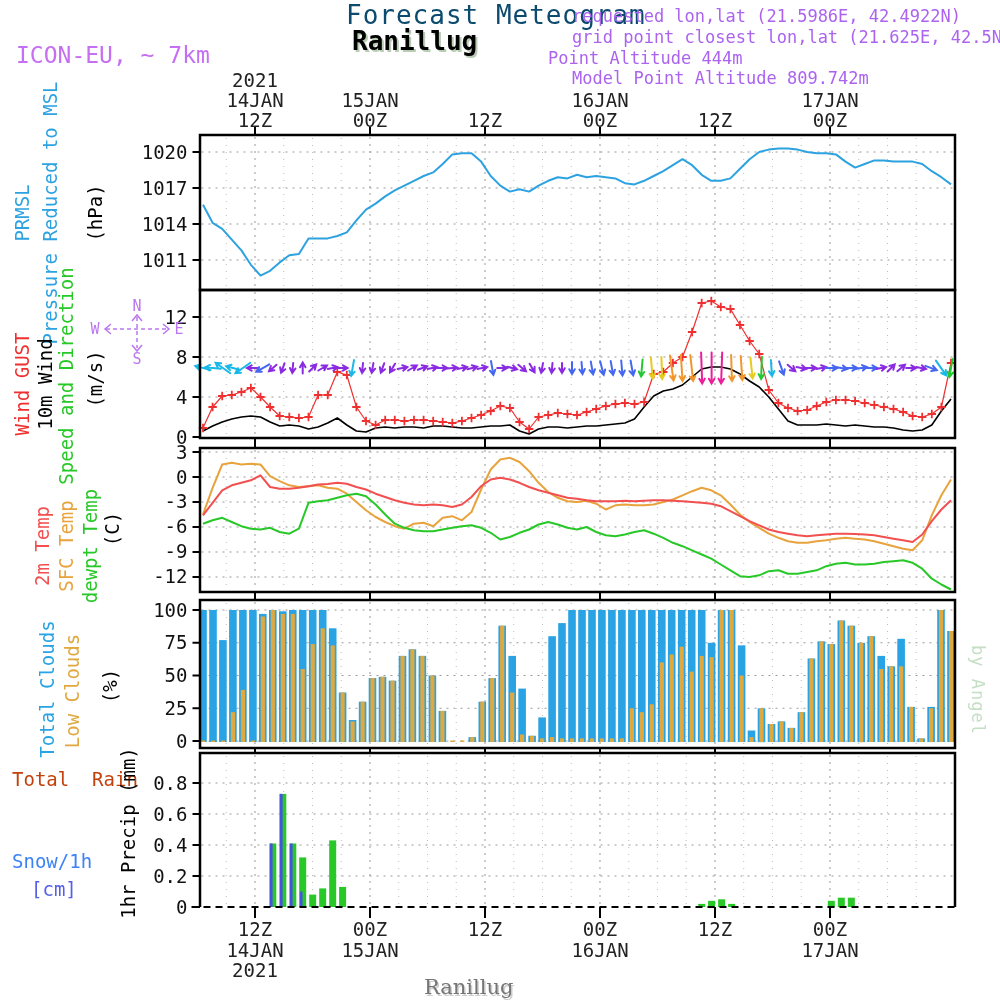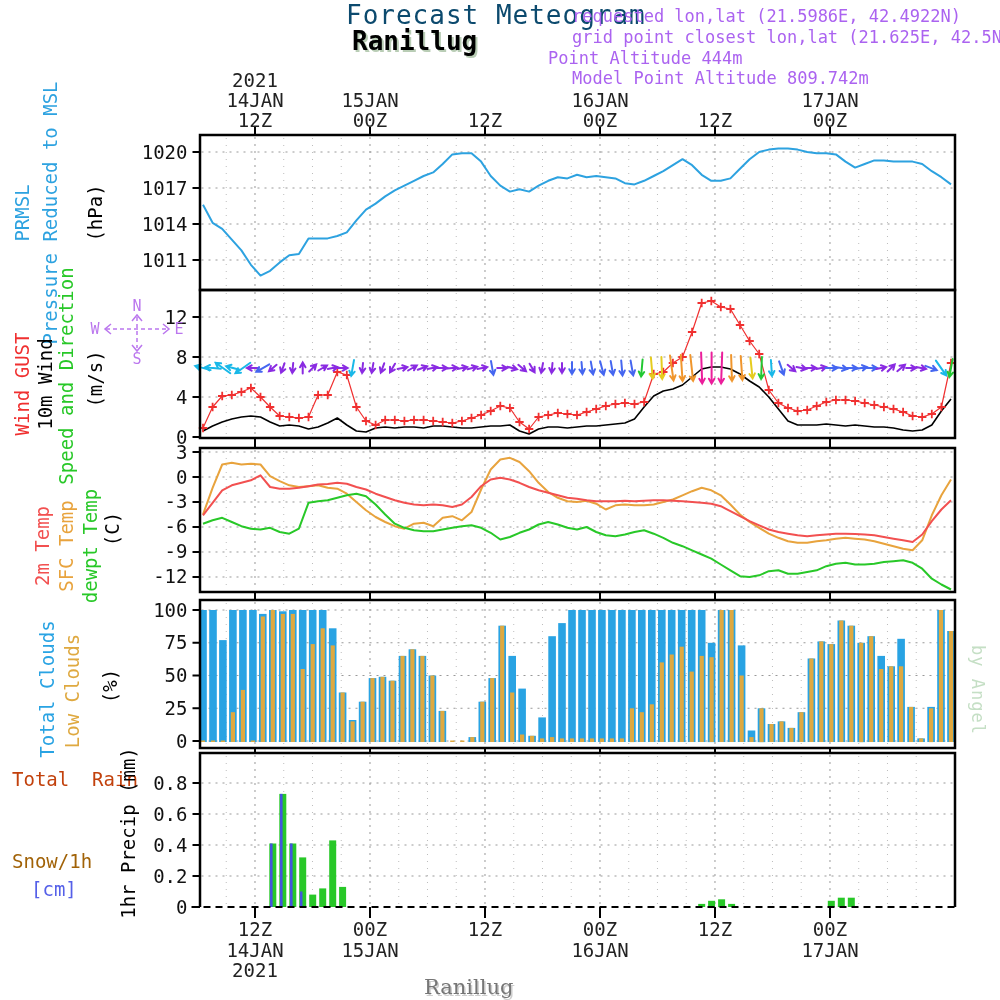--- a/index.html
+++ b/index.html
@@ -546,20 +546,21 @@
       <path d="M132,345 L137,351 L142,345" stroke="#bb77ee" stroke-width="1.5" fill="none"></path>
       <text x="137" y="311" text-anchor="middle" font-size="15" fill="#bb77ee">N</text>
       <text x="137" y="364" text-anchor="middle" font-size="15" fill="#bb77ee">S</text>
       <text x="95" y="334" text-anchor="middle" font-size="15" fill="#bb77ee">W</text>
       <text x="179" y="334" text-anchor="middle" font-size="15" fill="#bb77ee">E</text>
     </g>
   </svg>
 
   <div class="hlabel title" style="left:346px;top:0px">Forecast Meteogram</div>
   <div class="hlabel station" style="left:352px;top:26px">Ranillug</div>
+  <div class="hlabel model" style="left:16px;top:42px">ICON-EU, ~ 7km</div>
   <div class="hlabel meta" style="left:572px;top:6px">requested lon,lat (21.5986E, 42.4922N)</div>
   <div class="hlabel meta" style="left:572px;top:27px">grid point closest lon,lat (21.625E, 42.5N)</div>
   <div class="hlabel meta" style="left:548px;top:48px">Point Altitude 444m</div>
   <div class="hlabel meta" style="left:572px;top:68px">Model Point Altitude 809.742m</div>
 
   <div class="vl" style="left:-128px;top:202px;color:#2da2e0">PRMSL</div>
   <div class="vl" style="left:-100px;top:202px;color:#2da2e0">Pressure Reduced to MSL</div>
   <div class="vl" style="left:-55px;top:202px;color:#000">(hPa)</div>
 
   <div class="vl" style="left:-128px;top:373px;color:#f03030">Wind GUST</div>
@@ -570,19 +571,19 @@
   <div class="vl" style="left:-108px;top:535px;color:#f25050">2m Temp</div>
   <div class="vl" style="left:-84px;top:535px;color:#e8a33d">SFC Temp</div>
   <div class="vl" style="left:-60px;top:535px;color:#28c828">dewpt Temp</div>
   <div class="vl" style="left:-38px;top:518px;color:#000">(C)</div>
 
   <div class="vl" style="left:-103px;top:678px;color:#29a3e3">Total Clouds</div>
   <div class="vl" style="left:-78px;top:680px;color:#dfa940">Low Clouds</div>
   <div class="vl" style="left:-40px;top:675px;color:#000">(%)</div>
 
   <div class="hlabel" style="left:12px;top:768px;font-size:19px;color:#c2410c">Total  Rain</div>
-  <div class="hlabel" style="left:12px;top:850px;font-size:19px;color:#a16207">Snow/1h</div>
+  <div class="hlabel" style="left:12px;top:850px;font-size:19px;color:#3b82f6">Snow/1h</div>
   <div class="hlabel" style="left:31px;top:878px;font-size:19px;color:#5560e8">[cm]</div>
   <div class="vl" style="left:-22px;top:822px;color:#000">1hr Precip (mm)</div>
 
   <div class="hlabel footer" style="left:424px;top:975px">Ranillug</div>
   <div class="wm" style="left:828px;top:680px">by Angel</div>
 </div>
 
 </body></html>

